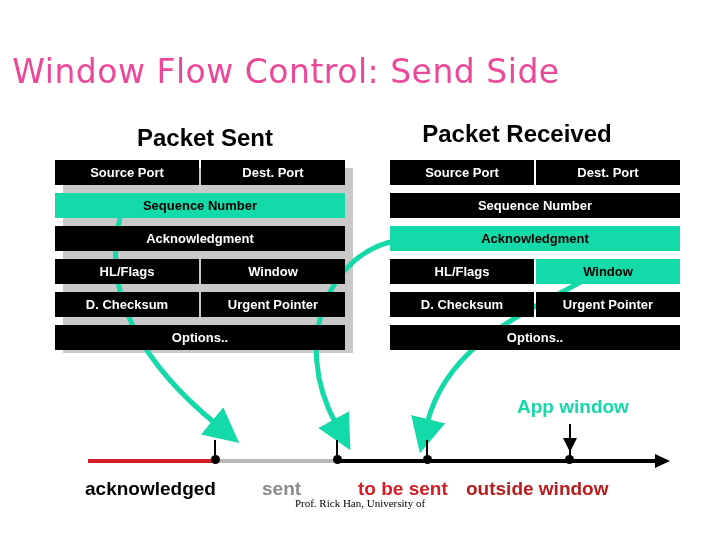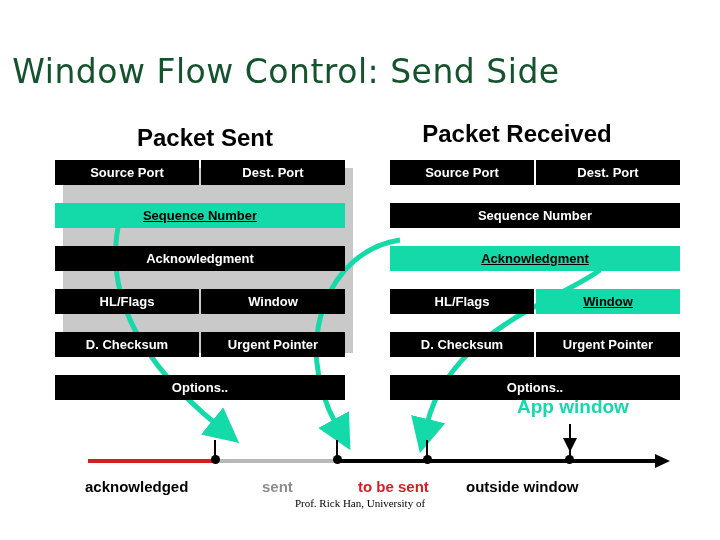--- a/index.html
+++ b/index.html
@@ -12,21 +12,21 @@
   }
 
   .title{
     position:absolute;
     top:52px;left:0;width:572px;
     text-align:center;
     font-family:"DejaVu Sans", sans-serif;
     font-size:33px;
     font-weight:normal;
     letter-spacing:0.5px;
-    color:#14532d;
+    color:#ec4899;
     white-space:nowrap;
   }
 
   .panel-label{
     position:absolute;
     font-size:24px;
     font-weight:bold;
     color:#000000;
     text-align:center;
     white-space:nowrap;
@@ -47,23 +47,22 @@
     left:8px; top:8px;
     width:290px; height:185px;
     background:#c9c9c9;
     z-index:0;
   }
   .rows{position:relative;z-index:1;}
 
   .row{
     display:flex;
     height:25px;
-    margin-bottom:18px;
+    margin-bottom:8px;
     box-sizing:border-box;
-    text-decoration:underline;
   }
   .cell{
     background:#000000;
     color:#ffffff;
     font-size:13px;
     font-weight:bold;
     display:flex;
     align-items:center;
     justify-content:center;
     box-sizing:border-box;
@@ -105,29 +104,29 @@
     background:#000000;
     top:455px;
   }
   .dot-1{left:211px;}
   .dot-2{left:333px;}
   .dot-3{left:423px;}
   .dot-4{left:565px;}
 
   .tl-label{
     position:absolute;
-    font-size:15px;
+    font-size:19px;
     font-weight:bold;
     white-space:nowrap;
     top:478px;
   }
   .tl-ack  { left:85px;  color:#000000; }
   .tl-sent { left:262px; color:#8c8c8c; font-weight:bold; }
   .tl-tobe { left:358px; color:#d21f26; }
-  .tl-out  { left:466px; color:#000000; }
+  .tl-out  { left:466px; color:#b91c1c; }
 
   .app-write{
     position:absolute;
     top:396px;left:517px;
     font-size:19px;
     color:#14d9a8;
     font-weight:bold;
     white-space:nowrap;
   }
 

